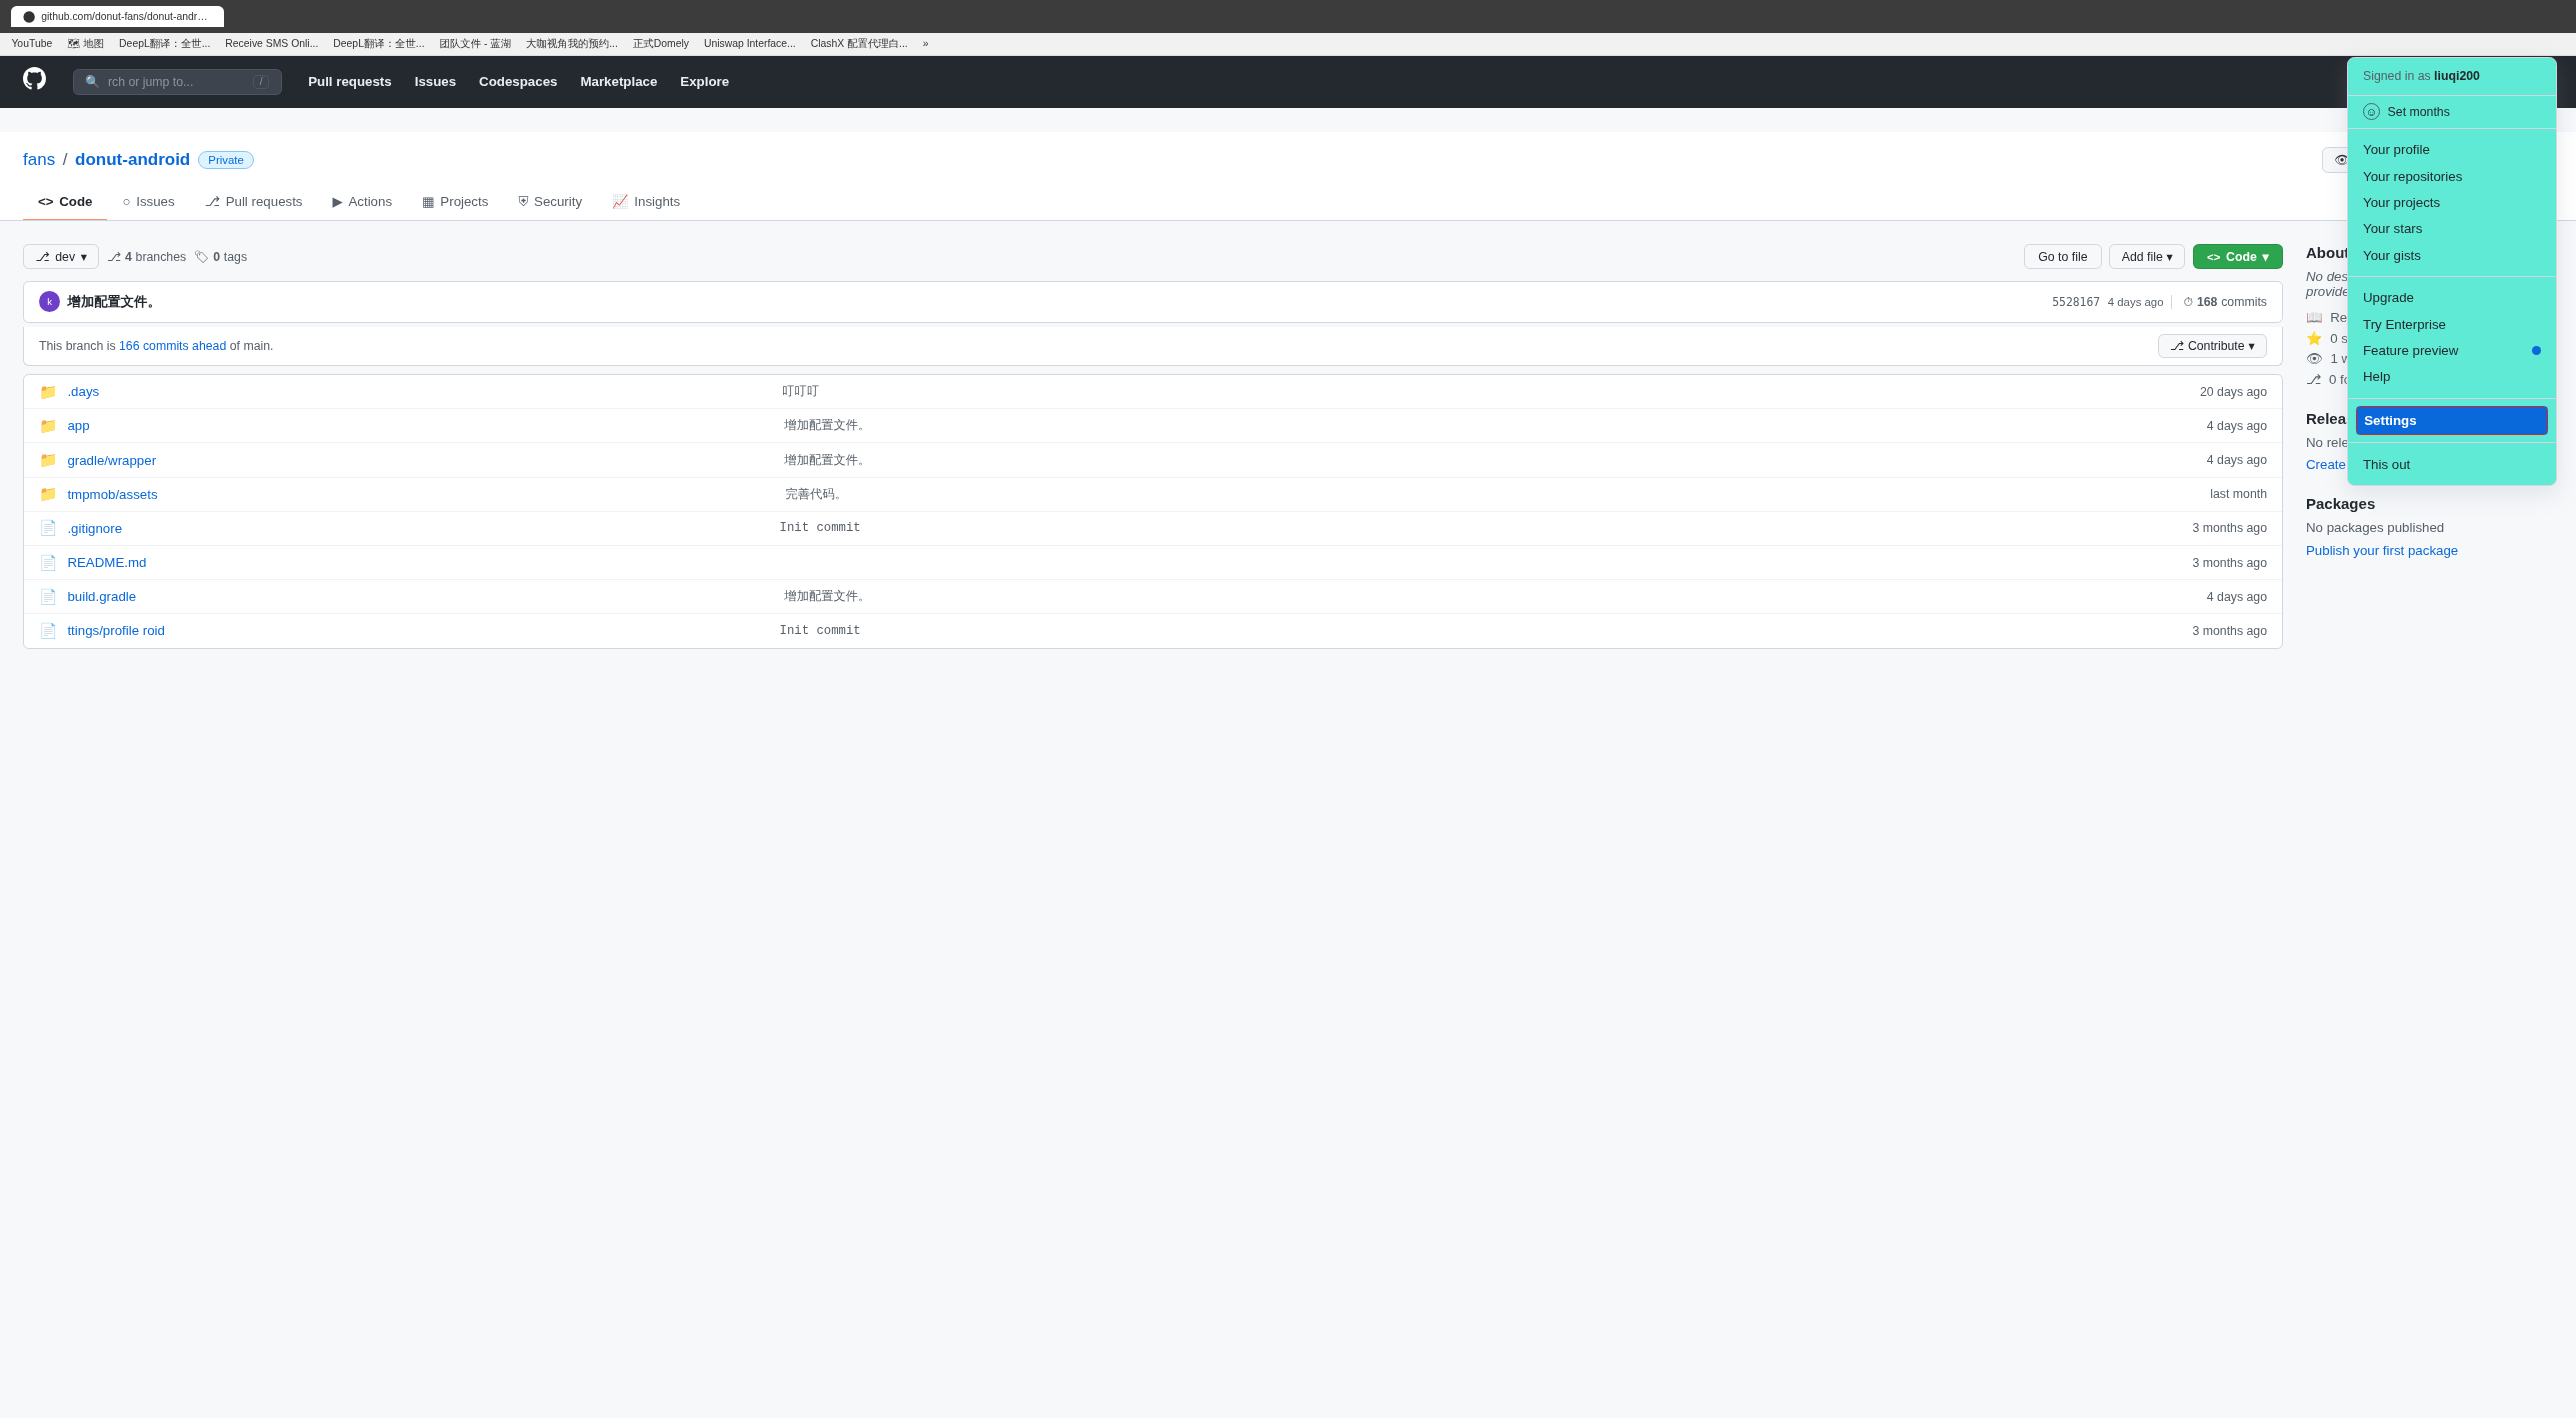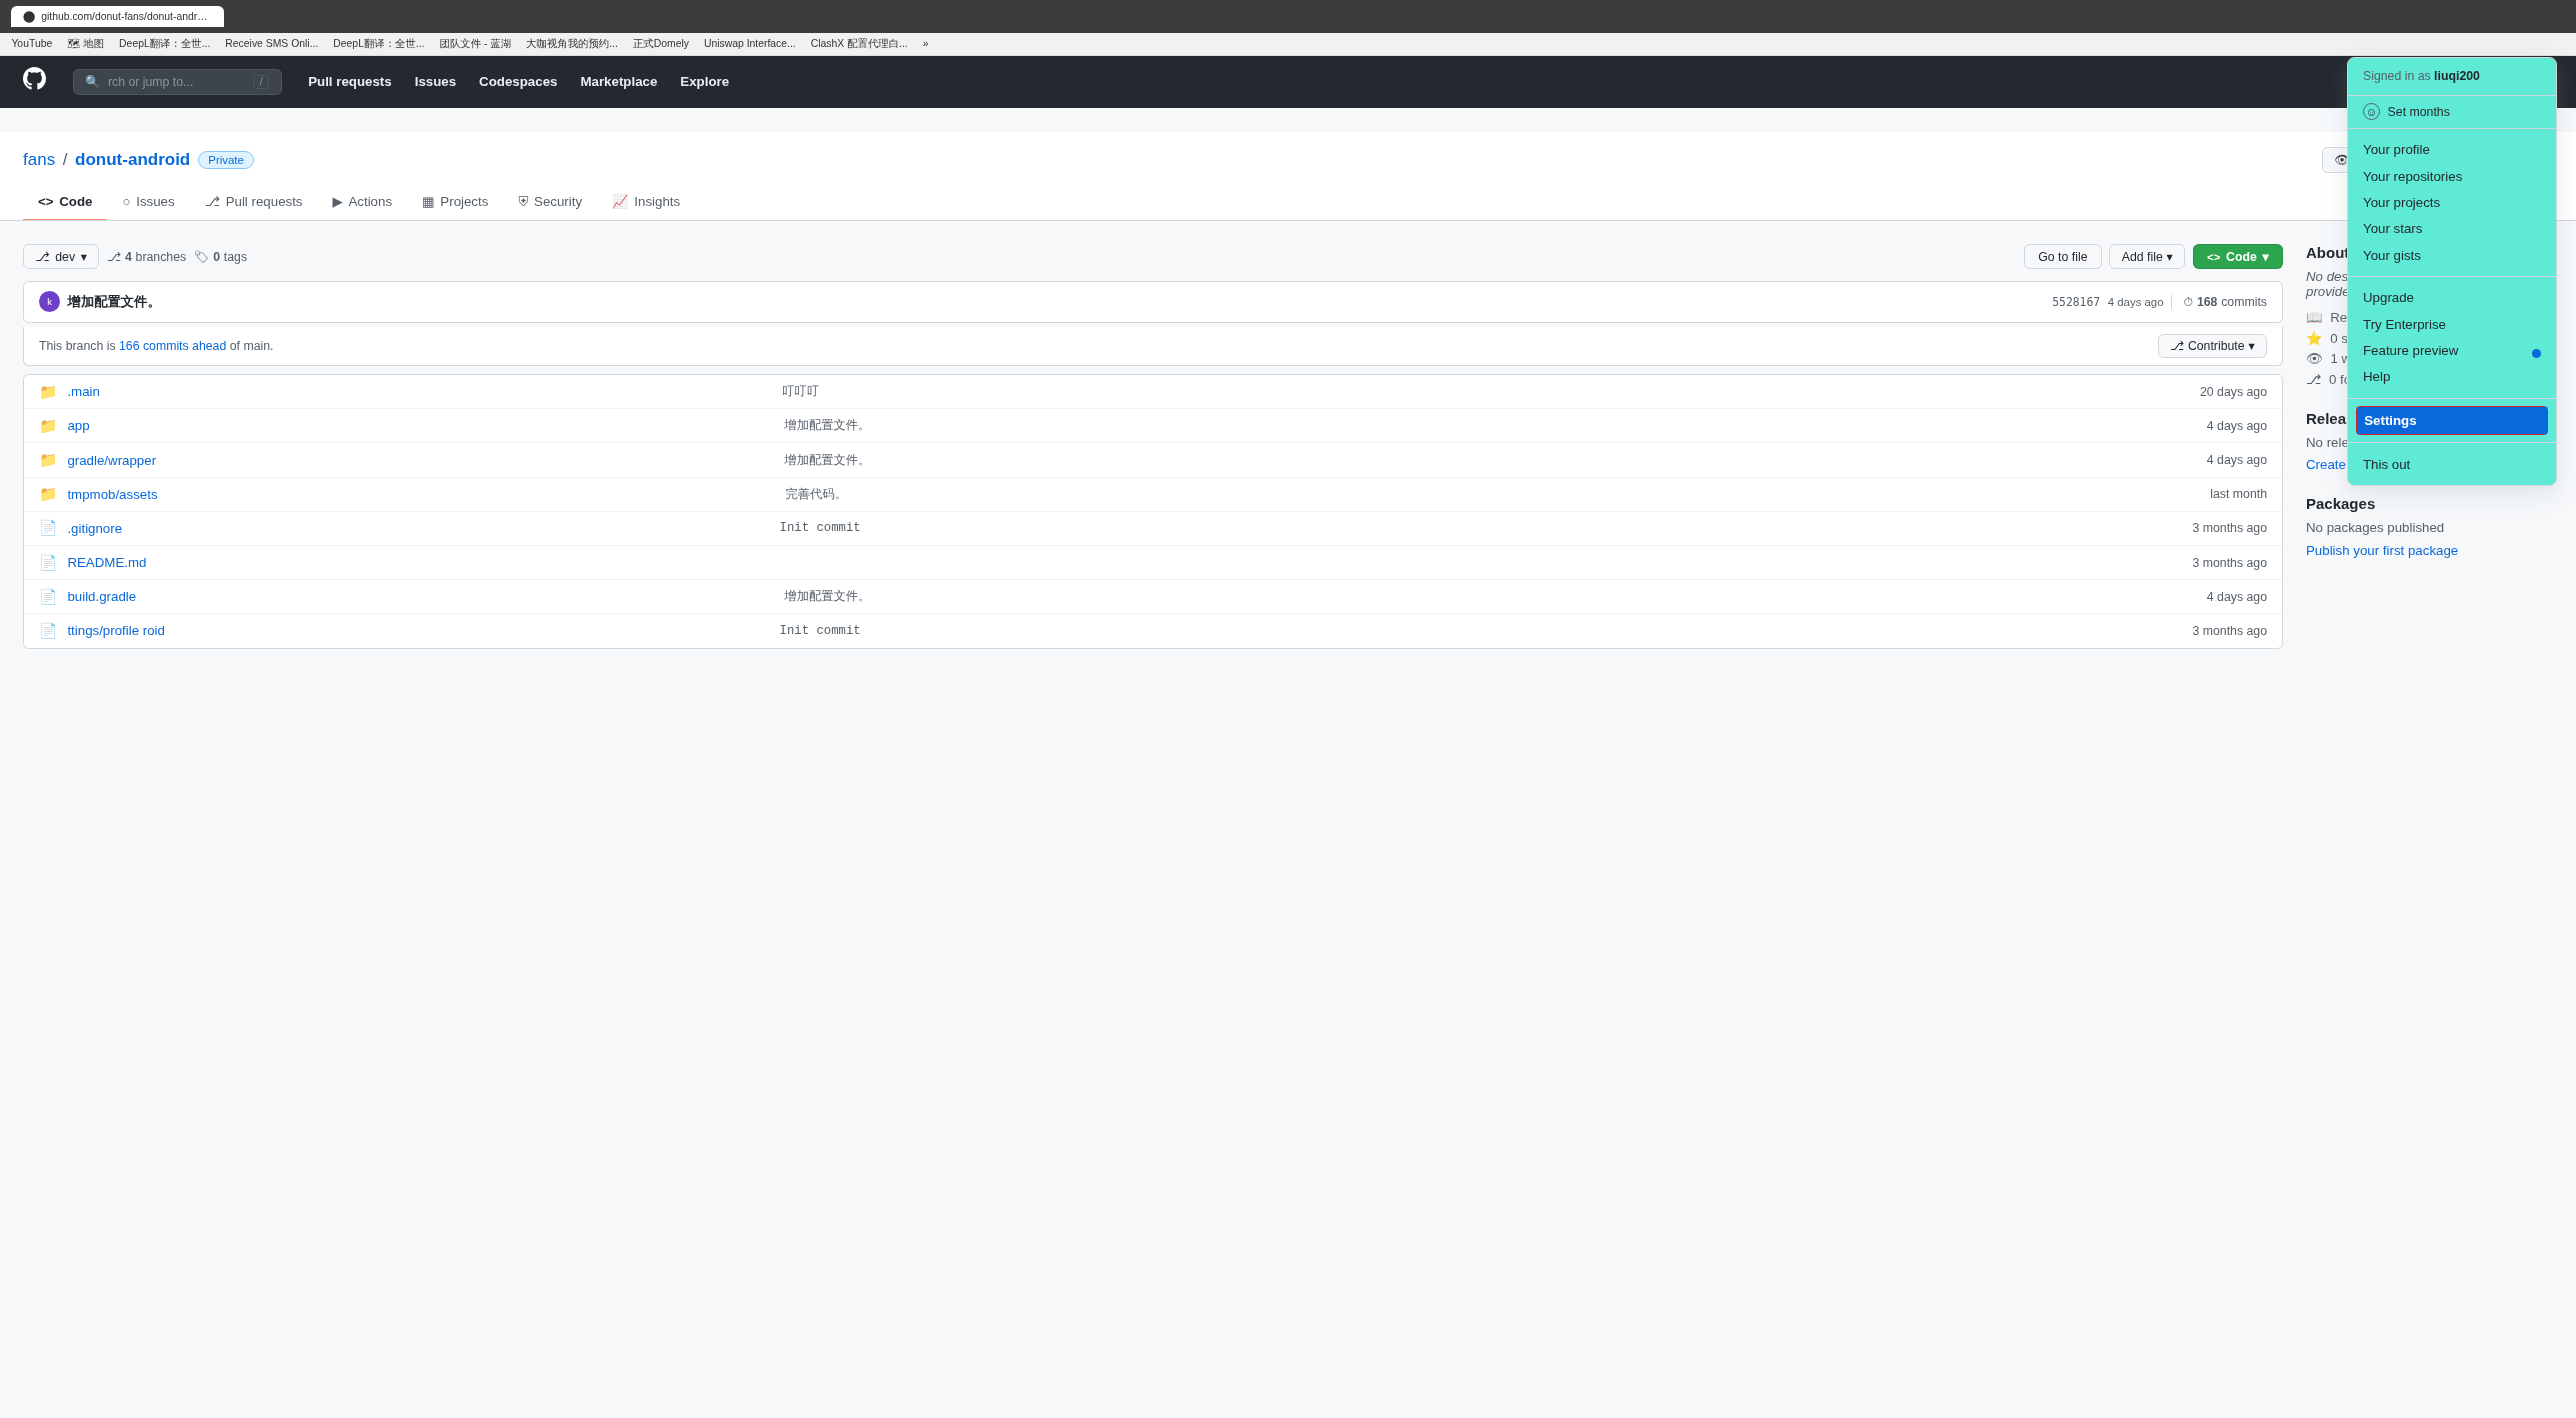--- a/index.html
+++ b/index.html
@@ -262,21 +262,21 @@
         <span>⎇</span>
         <span>Contribute</span>
         <span>▾</span>
       </button>
     </div>
 
     <div class="file-table">
 
       <div class="file-row">
         <span class="file-icon blue">📁</span>
-        <span class="file-name">.main</span>
+        <span class="file-name">.days</span>
         <span class="file-commit">叮叮叮</span>
         <span class="file-time">20 days ago</span>
       </div>
       <div class="file-row">
         <span class="file-icon blue">📁</span>
         <span class="file-name">app</span>
         <span class="file-commit">增加配置文件。</span>
         <span class="file-time">4 days ago</span>
       </div>
       <div class="file-row">
@@ -364,21 +364,21 @@
   <div class="dropdown-section">
     <a class="dropdown-item">Your profile</a>
     <a class="dropdown-item">Your repositories</a>
     <a class="dropdown-item">Your projects</a>
     <a class="dropdown-item">Your stars</a>
     <a class="dropdown-item">Your gists</a>
   </div>
   <div class="dropdown-section">
     <a class="dropdown-item">Upgrade</a>
     <a class="dropdown-item">Try Enterprise</a>
-    <a class="dropdown-item" style="display:flex; align-items:flex-end; justify-content:space-between;">
+    <a class="dropdown-item" style="display:flex; align-items:center; justify-content:space-between;">
       <span>Feature preview</span>
       <span class="dot-indicator"></span>
     </a>
     <a class="dropdown-item">Help</a>
   </div>
   <div class="dropdown-section" style="border-bottom: 0.9px solid #d0d7de;">
     <div class="settings-highlight">
       <a class="dropdown-item active">Settings</a>
     </div>
   </div>

